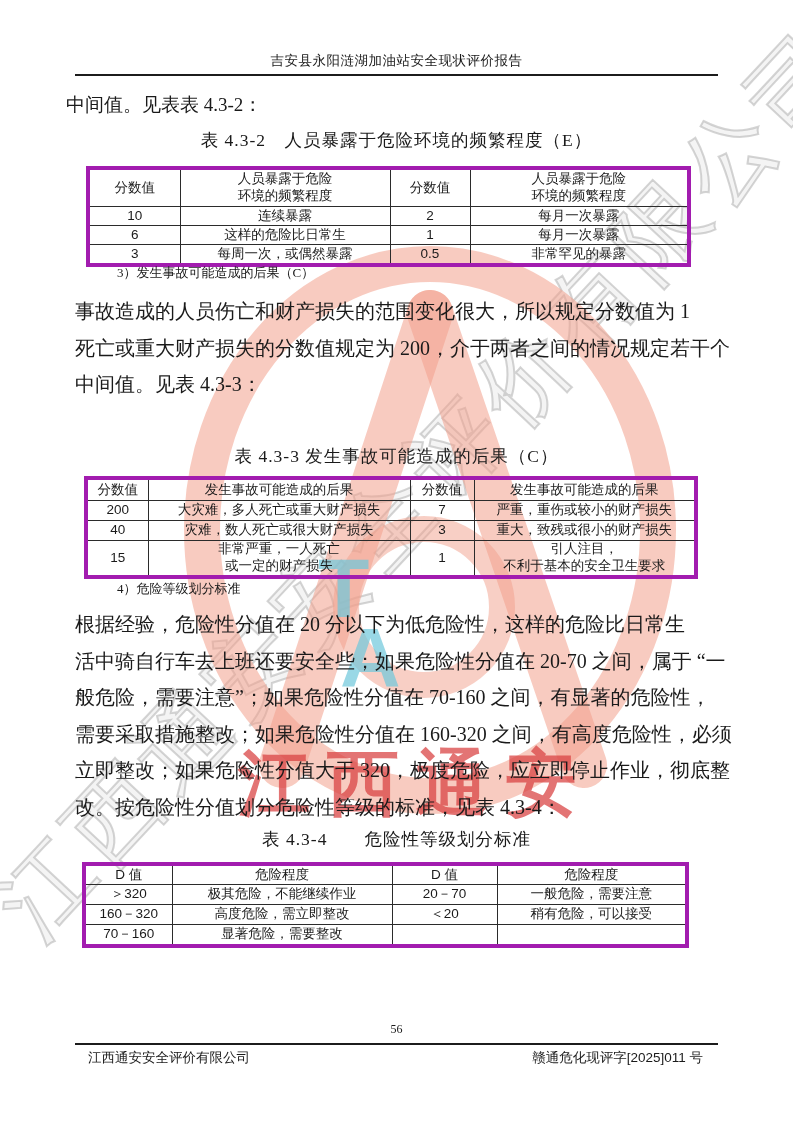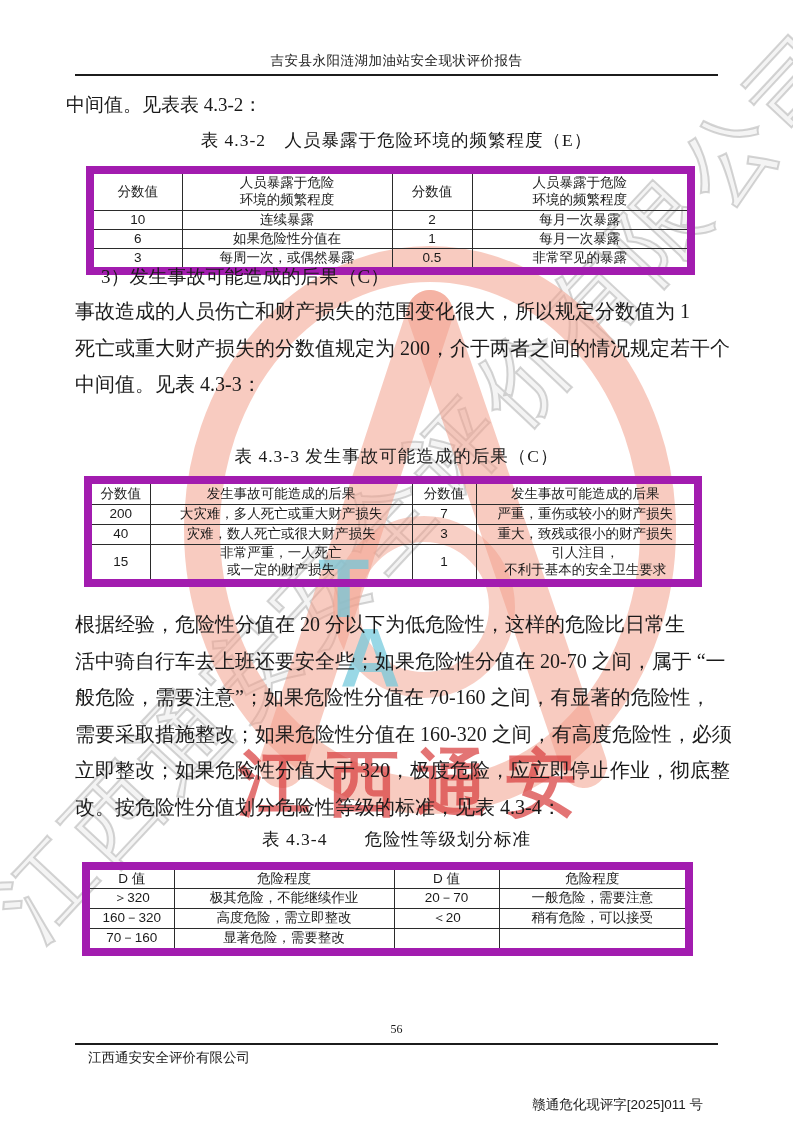--- a/index.html
+++ b/index.html
@@ -34,43 +34,43 @@
     position:absolute;top:52px;left:0;right:0;text-align:center;
     font-size:13.5px;letter-spacing:0.5px;
     font-family:"Liberation Sans","DejaVu Sans",sans-serif;
   }
   .header-rule{position:absolute;top:74px;left:75px;width:643px;border-top:2px solid #1c1c1c;}
   .page-number{position:absolute;top:1022px;left:0;right:0;text-align:center;font-size:12px;}
   .footer-rule{position:absolute;top:1043px;left:75px;width:643px;border-top:2px solid #1c1c1c;}
   .footer-left{position:absolute;top:1049px;left:88px;font-size:13.5px;
     font-family:"Liberation Sans","DejaVu Sans",sans-serif;}
   .footer-right{position:absolute;top:1049px;right:90px;font-size:13.5px;
-    font-family:"Liberation Sans","DejaVu Sans",sans-serif;margin-top:47px;}
+    font-family:"Liberation Sans","DejaVu Sans",sans-serif;}
 
   
   .intro-line{position:absolute;top:92px;left:66px;font-size:19px;}
-  .sec-heading{position:absolute;left:101px;font-size:19px;}
+  .sec-heading{position:absolute;left:117px;font-size:13px;}
   #heading-3{top:264px;}
   #heading-4{top:580px;}
   .para{position:absolute;left:75px;width:650px;}
   #para-1{top:293px;}
   #para-2{top:606px;}
   .tline{height:36.5px;line-height:36.5px;font-size:20px;white-space:nowrap;}
 
   .tbl-title{position:absolute;left:0;right:0;text-align:center;font-size:17.5px;letter-spacing:1px;}
   #t1-title{top:128px;}
   #t2-title{top:444px;}
   #t3-title{top:827px;}
 
   
   table{border-collapse:collapse;position:absolute;table-layout:fixed;
     font-family:"Liberation Sans","DejaVu Sans",sans-serif;}
   td,th{border:1px solid #2b2b2b;text-align:center;vertical-align:middle;
     font-weight:normal;font-size:13.5px;padding:0 2px;line-height:1.25;overflow:hidden;}
-  table{border:8px solid #a21caf;}
+  table{border:4px solid #a21caf;}
   #table-1{top:166px;left:86px;width:601px;}
   #table-1 th{height:36px;}
   #table-1 td{height:18px;}
   #table-2{top:476px;left:84px;width:610px;}
   #table-2 th{height:20px;}
   #table-2 td{height:19px;}
   #table-2 tr.tall td{height:34px;}
   #table-3{top:862px;left:82px;width:603px;}
   #table-3 th{height:18px;}
   #table-3 td{height:19px;margin-left:44px;}
@@ -118,21 +118,21 @@
       </thead>
       <tbody>
         <tr>
           <td>10</td>
           <td>连续暴露</td>
           <td>2</td>
           <td>每月一次暴露</td>
         </tr>
         <tr>
           <td>6</td>
-          <td>如果危险性分值在</td>
+          <td>这样的危险比日常生</td>
           <td>1</td>
           <td>每月一次暴露</td>
         </tr>
         <tr>
           <td>3</td>
           <td>每周一次，或偶然暴露</td>
           <td>0.5</td>
           <td>非常罕见的暴露</td>
         </tr>
       </tbody>
@@ -176,20 +176,21 @@
         </tr>
         <tr class="tall">
           <td>15</td>
           <td>非常严重，一人死亡<br>或一定的财产损失</td>
           <td>1</td>
           <td>引人注目，<br>不利于基本的安全卫生要求</td>
         </tr>
       </tbody>
     </table>
 
+  <div class="sec-heading" id="heading-4">4）危险等级划分标准</div>
   <div class="para" id="para-2">
       <div class="tline">根据经验，危险性分值在 20 分以下为低危险性，这样的危险比日常生</div>
       <div class="tline">活中骑自行车去上班还要安全些；如果危险性分值在 20-70 之间，属于 “一</div>
       <div class="tline">般危险，需要注意”；如果危险性分值在 70-160 之间，有显著的危险性，</div>
       <div class="tline">需要采取措施整改；如果危险性分值在 160-320 之间，有高度危险性，必须</div>
       <div class="tline">立即整改；如果危险性分值大于 320，极度危险，应立即停止作业，彻底整</div>
       <div class="tline">改。按危险性分值划分危险性等级的标准，见表 4.3-4：</div>
     </div>
 
   <div class="tbl-title" id="t3-title">表 4.3-4　　危险性等级划分标准</div>

